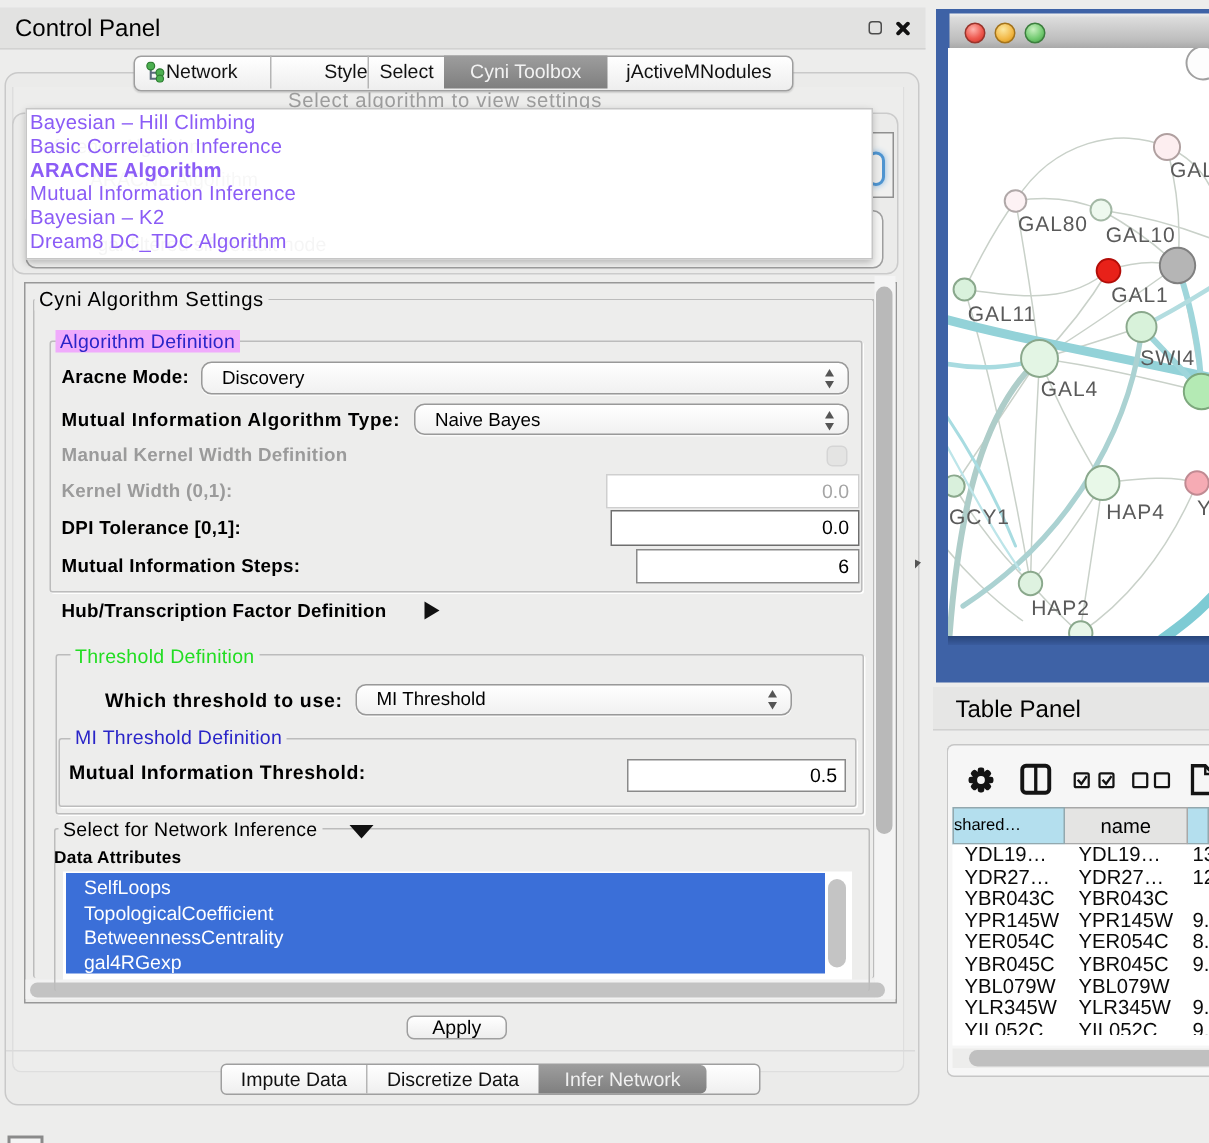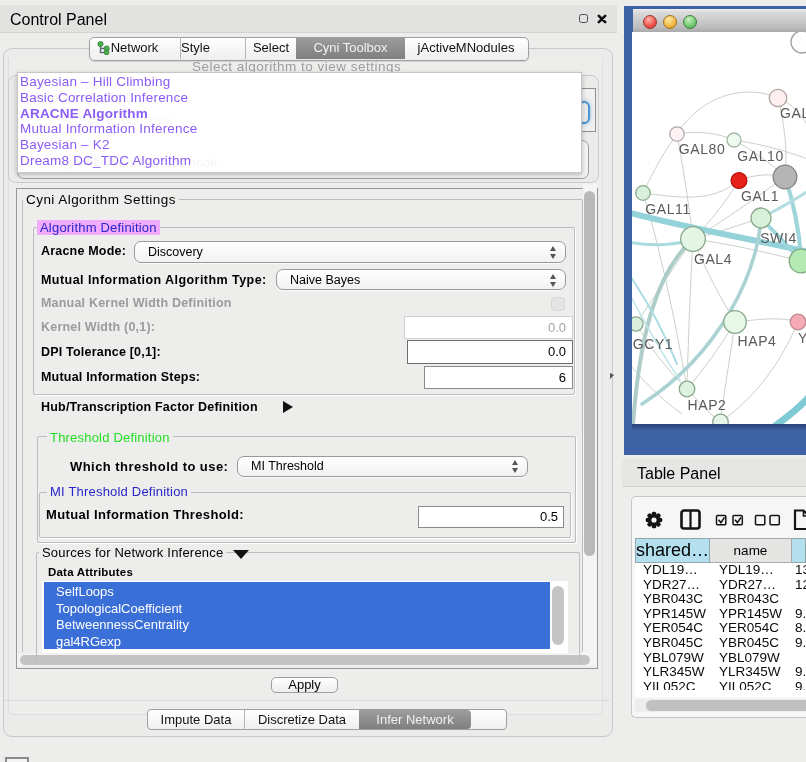--- a/index.html
+++ b/index.html
@@ -44,21 +44,21 @@
   <div class="abs" style="left:0;top:0;width:91px;height:22px;text-align:center;line-height:22px;">
     <svg class="abs" style="left:8px;top:4px;" width="14" height="14" viewBox="0 0 14 14">
       <path d="M3.5 4 L3.5 11.5 L9 11.5 M3.5 7.5 L9 7.5" stroke="#5b6b7b" stroke-width="1.4" fill="none"></path>
       <circle cx="3.5" cy="3" r="2.6" fill="#4caf50" stroke="#2e7d32" stroke-width="0.8"></circle>
       <circle cx="9.6" cy="7.5" r="2.6" fill="#4caf50" stroke="#2e7d32" stroke-width="0.8"></circle>
       <circle cx="9.6" cy="11.5" r="2.4" fill="#4caf50" stroke="#2e7d32" stroke-width="0.8"></circle>
     </svg>
     <span style="">Network</span>
   </div>
   <div class="abs" style="left:91px;top:0;width:1px;height:22px;background:#b5b5b5;"></div>
-  <div class="abs" style="left:92px;top:0;width:64px;height:22px;text-align:left;line-height:22px;">Style</div>
+  <div class="abs" style="left:92px;top:0;width:64px;height:22px;text-align:right;line-height:22px;">Style</div>
   <div class="abs" style="left:156px;top:0;width:1px;height:22px;background:#b5b5b5;"></div>
   <div class="abs" style="left:157px;top:0;width:50px;height:34px;text-align:center;line-height:22px;">Select</div>
   <div class="abs" style="left:207px;top:0;width:109px;height:22px;text-align:center;line-height:22px;background:linear-gradient(#9d9d9d,#7f7f7f);color:#f2f2f2;">Cyni Toolbox</div>
   <div class="abs" style="left:316px;top:0;width:122px;height:22px;text-align:center;line-height:22px;border-radius:0 5px 5px 0;">jActiveMNodules</div>
 </div>
 
 <div class="abs glbl" style="left:192px;top:59px;font-size:13.5px;letter-spacing:0.5px;white-space:nowrap;">Select algorithm to view settings</div>
 
 <div class="abs" style="left:8px;top:75px;width:589px;height:106px;border:1px solid #cbcbcb;border-radius:8px;background:#ebebea;"></div>
 <div class="abs" style="left:581px;top:88px;width:13px;height:42px;border:1px solid #909090;background:#f0f0ef;"></div>
@@ -128,23 +128,23 @@
     <span class="ctext" style="top:2px;">MI Threshold</span>
     <span class="updown" style="top:3px;"></span>
   </div>
 
 <div class="grp" style="left:39px;top:492px;width:530px;height:44px;"></div>
 <div class="gtitle" style="left:47px;top:484px;color:#2a25c8;background:#ededec;">MI Threshold Definition</div>
 <div class="abs flbl" style="left:46px;top:507px;font-size:13px;letter-spacing:0.35px;">Mutual Information Threshold:</div>
 <div class="field" style="left:418px;top:506px;width:139px;height:20px;line-height:20px;border-color:#8a8a8a;padding-right:5px;">0.5</div>
 
 <div class="grp" style="left:36px;top:552px;width:542px;height:108px;border-bottom:none;box-shadow:none;"></div>
-<div class="gtitle lbl" style="left:39px;top:545px;background:#ededec;">Sources for Network Inference</div>
+<div class="gtitle lbl" style="left:39px;top:545px;background:#ededec;">Select for Network Inference</div>
 <div class="abs" style="left:233px;top:550px;width:0;height:0;border-left:8px solid transparent;border-right:8px solid transparent;border-top:9px solid #111;"></div>
-<div class="abs" style="left:48px;top:566px;font-size:11.5px;font-weight:bold;letter-spacing:0.2px;">Data Attributes</div>
+<div class="abs" style="left:36px;top:566px;font-size:11.5px;font-weight:bold;letter-spacing:0.2px;">Data Attributes</div>
 
 <div class="abs" style="left:42px;top:581px;width:526px;height:72px;background:#ffffff;"></div>
 <div class="abs" style="left:44px;top:582px;width:506px;height:67px;background:#3b6fd8;"></div>
 <div class="abs" style="left:56px;top:584px;font-size:13px;color:#fff;line-height:16.7px;">SelfLoops<br>TopologicalCoefficient<br>BetweennessCentrality<br>gal4RGexp</div>
 <div class="abs" style="left:552px;top:586px;width:12px;height:59px;background:#c4c4c4;border-radius:6px;"></div>
 
 <div class="abs" style="left:271px;top:677px;width:65px;height:14px;border:1px solid #9f9f9f;border-radius:5px;background:linear-gradient(#ffffff,#ededed);text-align:center;line-height:14px;font-size:13px;">Apply</div>
 
 <div class="abs" style="left:4px;top:700px;width:606px;height:1px;background:#dadada;"></div>
 
@@ -275,21 +275,21 @@
   <g stroke="#141414" stroke-width="1.5" fill="none">
     <rect x="110.5" y="7.5" width="9.3" height="9.3" rx="1"></rect>
     <rect x="125" y="7.5" width="9.3" height="9.3" rx="1"></rect>
   </g>
 
   <path d="M150 2.5 h8.5 l5.5 5.5 v13 h-14 z" fill="none" stroke="#141414" stroke-width="2.2"></path>
   <path d="M158.5 2.5 v5.5 h5.5" fill="none" stroke="#141414" stroke-width="1.6"></path>
 </svg>
 
 <div class="abs" style="left:635px;top:538px;width:171px;height:25px;">
-  <div class="abs" style="left:0;top:0;width:75px;height:25px;background:#b4dfee;border:1px solid #93a8ae;box-sizing:border-box;text-align:center;line-height:23px;font-size:18px;">shared…</div>
+  <div class="abs" style="left:0;top:0;width:75px;height:25px;background:#b4dfee;border:1px solid #93a8ae;box-sizing:border-box;line-height:23px;font-size:11px;">shared…</div>
   <div class="abs" style="left:75px;top:0;width:82px;height:25px;background:#e4e4e3;border:1px solid #a8a8a8;border-left:none;box-sizing:border-box;text-align:center;line-height:23px;font-size:13.5px;">name</div>
   <div class="abs" style="left:157px;top:0;width:14px;height:25px;background:#b4dfee;border:1px solid #93a8ae;border-left:none;box-sizing:border-box;"></div>
 </div>
 <div class="abs" style="left:635px;top:563px;width:171px;height:134px;background:#fff;overflow:hidden;font-size:13.5px;color:#0a0a0a;">
   <div style="position:absolute;left:0;top:0;width:171px;height:127px;overflow:hidden;">
   <div style="position:absolute;left:8px;top:0;line-height:14.6px;">YDL19…<br>YDR27…<br>YBR043C<br>YPR145W<br>YER054C<br>YBR045C<br>YBL079W<br>YLR345W<br>YIL052C</div>
   <div style="position:absolute;left:84px;top:0;line-height:14.6px;">YDL19…<br>YDR27…<br>YBR043C<br>YPR145W<br>YER054C<br>YBR045C<br>YBL079W<br>YLR345W<br>YIL052C</div>
   <div style="position:absolute;left:160px;top:0;line-height:14.6px;">13<br>12<br><br>9.<br>8.<br>9.<br><br>9.<br>9.</div>
   </div>
 </div>

